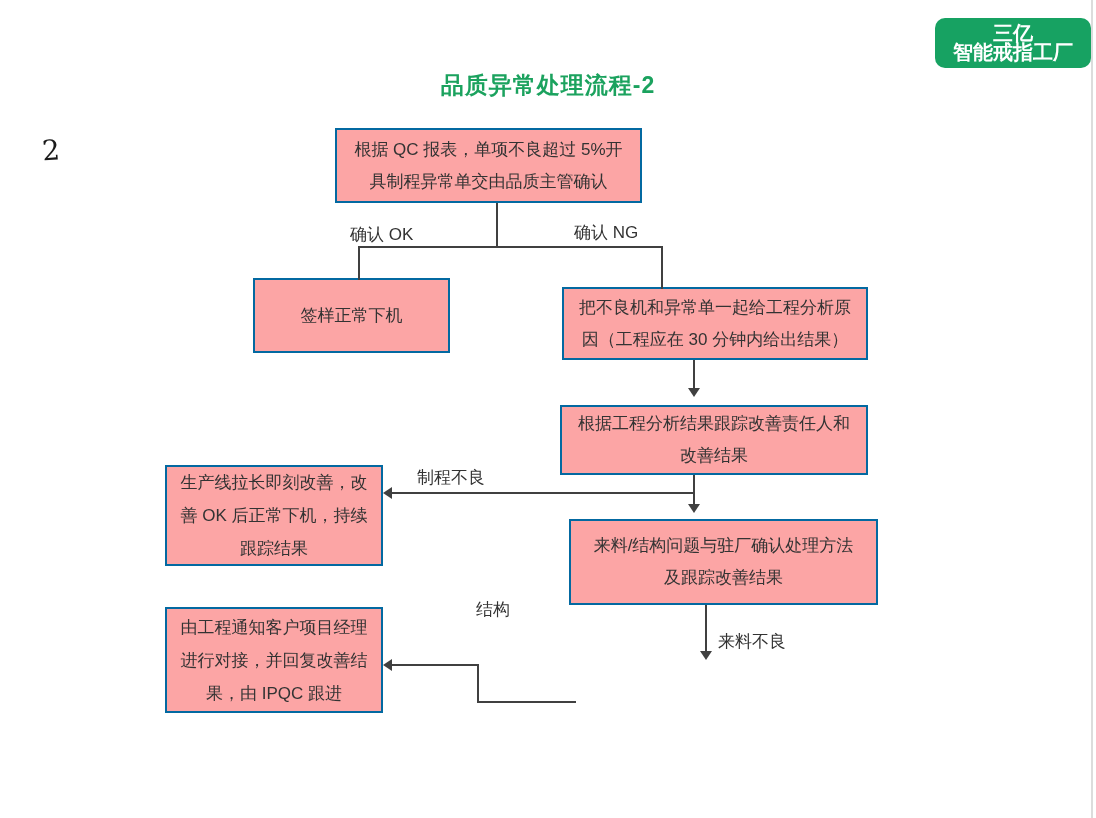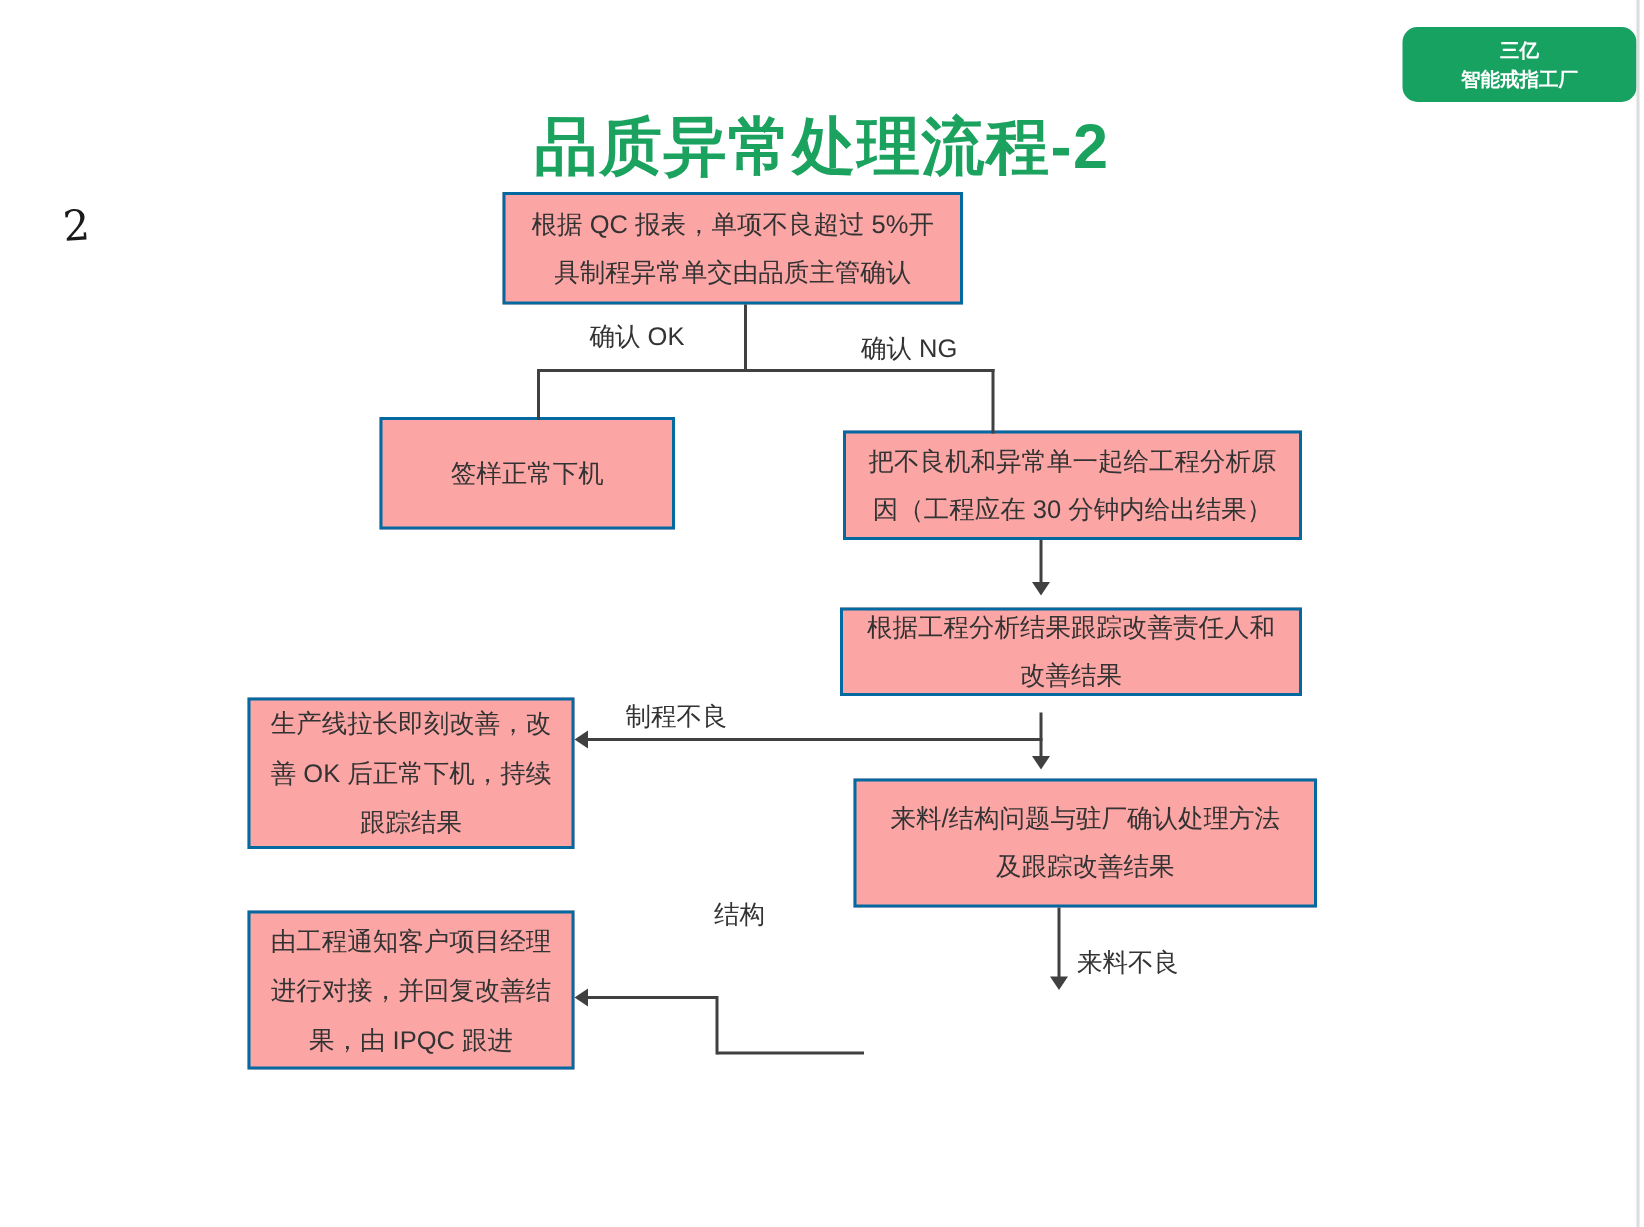--- a/index.html
+++ b/index.html
@@ -8,41 +8,41 @@
     font-family:"Liberation Sans",sans-serif;color:#333333;
   }
   *{box-sizing:border-box;}
 
   .page-num{
     position:absolute;left:42px;top:134px;font-size:28px;color:#1a1a1a;
     font-family:"DejaVu Serif",serif;transform:rotate(-4deg);
   }
   .title{
     position:absolute;left:0;top:70px;width:1096px;text-align:center;
-    font-size:42px;font-weight:bold;color:#1ba25e;letter-spacing:1px;
+    font-size:23px;font-weight:bold;color:#1ba25e;letter-spacing:1px;
   }
   .badge{
     position:absolute;left:935px;top:18px;width:156px;height:50px;
     background:#17a262;border-radius:10px;color:#ffffff;font-weight:bold;
-    font-size:13px;line-height:19px;text-align:center;
+    font-size:20px;line-height:19px;text-align:center;
     display:flex;flex-direction:column;justify-content:center;white-space:pre-line;
   }
   .edge-line{
     position:absolute;left:1091px;top:0;width:2px;height:818px;background:#dcdcdc;
   }
 
   .box{
     position:absolute;border:2px solid #0369a1;background:#fca5a5;
     display:flex;align-items:center;justify-content:center;text-align:center;
     font-size:17px;line-height:32px;white-space:pre-line;color:#333333;padding:2px 4px;
   }
   #box-qc-report{left:335px;top:128px;width:307px;height:75px;}
   #box-sign-off{left:253px;top:278px;width:197px;height:75px;}
   #box-eng-analysis{left:562px;top:287px;width:306px;height:73px;}
-  #box-track-improve{left:560px;top:405px;width:308px;height:59px;}
+  #box-track-improve{left:560px;top:405px;width:308px;height:70px;}
   #box-line-leader{left:165px;top:465px;width:218px;height:101px;line-height:33px;}
   #box-incoming-structure{left:569px;top:519px;width:309px;height:86px;}
   #box-notify-customer{left:165px;top:607px;width:218px;height:106px;line-height:33px;}
   #box-production-overcome{left:575px;top:663px;width:300px;height:132px;line-height:31px;}
 
   .line{position:absolute;background:#404040;}
   #v-top{left:496px;top:203px;width:2px;height:45px;}
   #h-branch{left:358px;top:246px;width:305px;height:2px;}
   #v-ok{left:358px;top:246px;width:2px;height:34px;}
   #v-ng{left:661px;top:246px;width:2px;height:43px;}
@@ -64,21 +64,21 @@
   #ah-incoming{left:700px;top:651px;}
   .arrow-left{
     position:absolute;width:0;height:0;
     border-top:6px solid transparent;border-bottom:6px solid transparent;
     border-right:9px solid #404040;
   }
   #ah-process{left:383px;top:487px;}
   #ah-structure{left:383px;top:659px;}
 
   .flow-label{position:absolute;font-size:17px;color:#333333;white-space:nowrap;}
-  #lbl-ok{left:350px;top:213px;margin-left:43px;}
+  #lbl-ok{left:350px;top:223px;}
   #lbl-ng{left:574px;top:221px;}
   #lbl-process{left:417px;top:466px;}
   #lbl-incoming{left:718px;top:630px;}
   #lbl-structure{left:448px;top:598px;margin-left:28px;}
 </style>
 </head>
 <body>
 
 <div class="stage">
 

